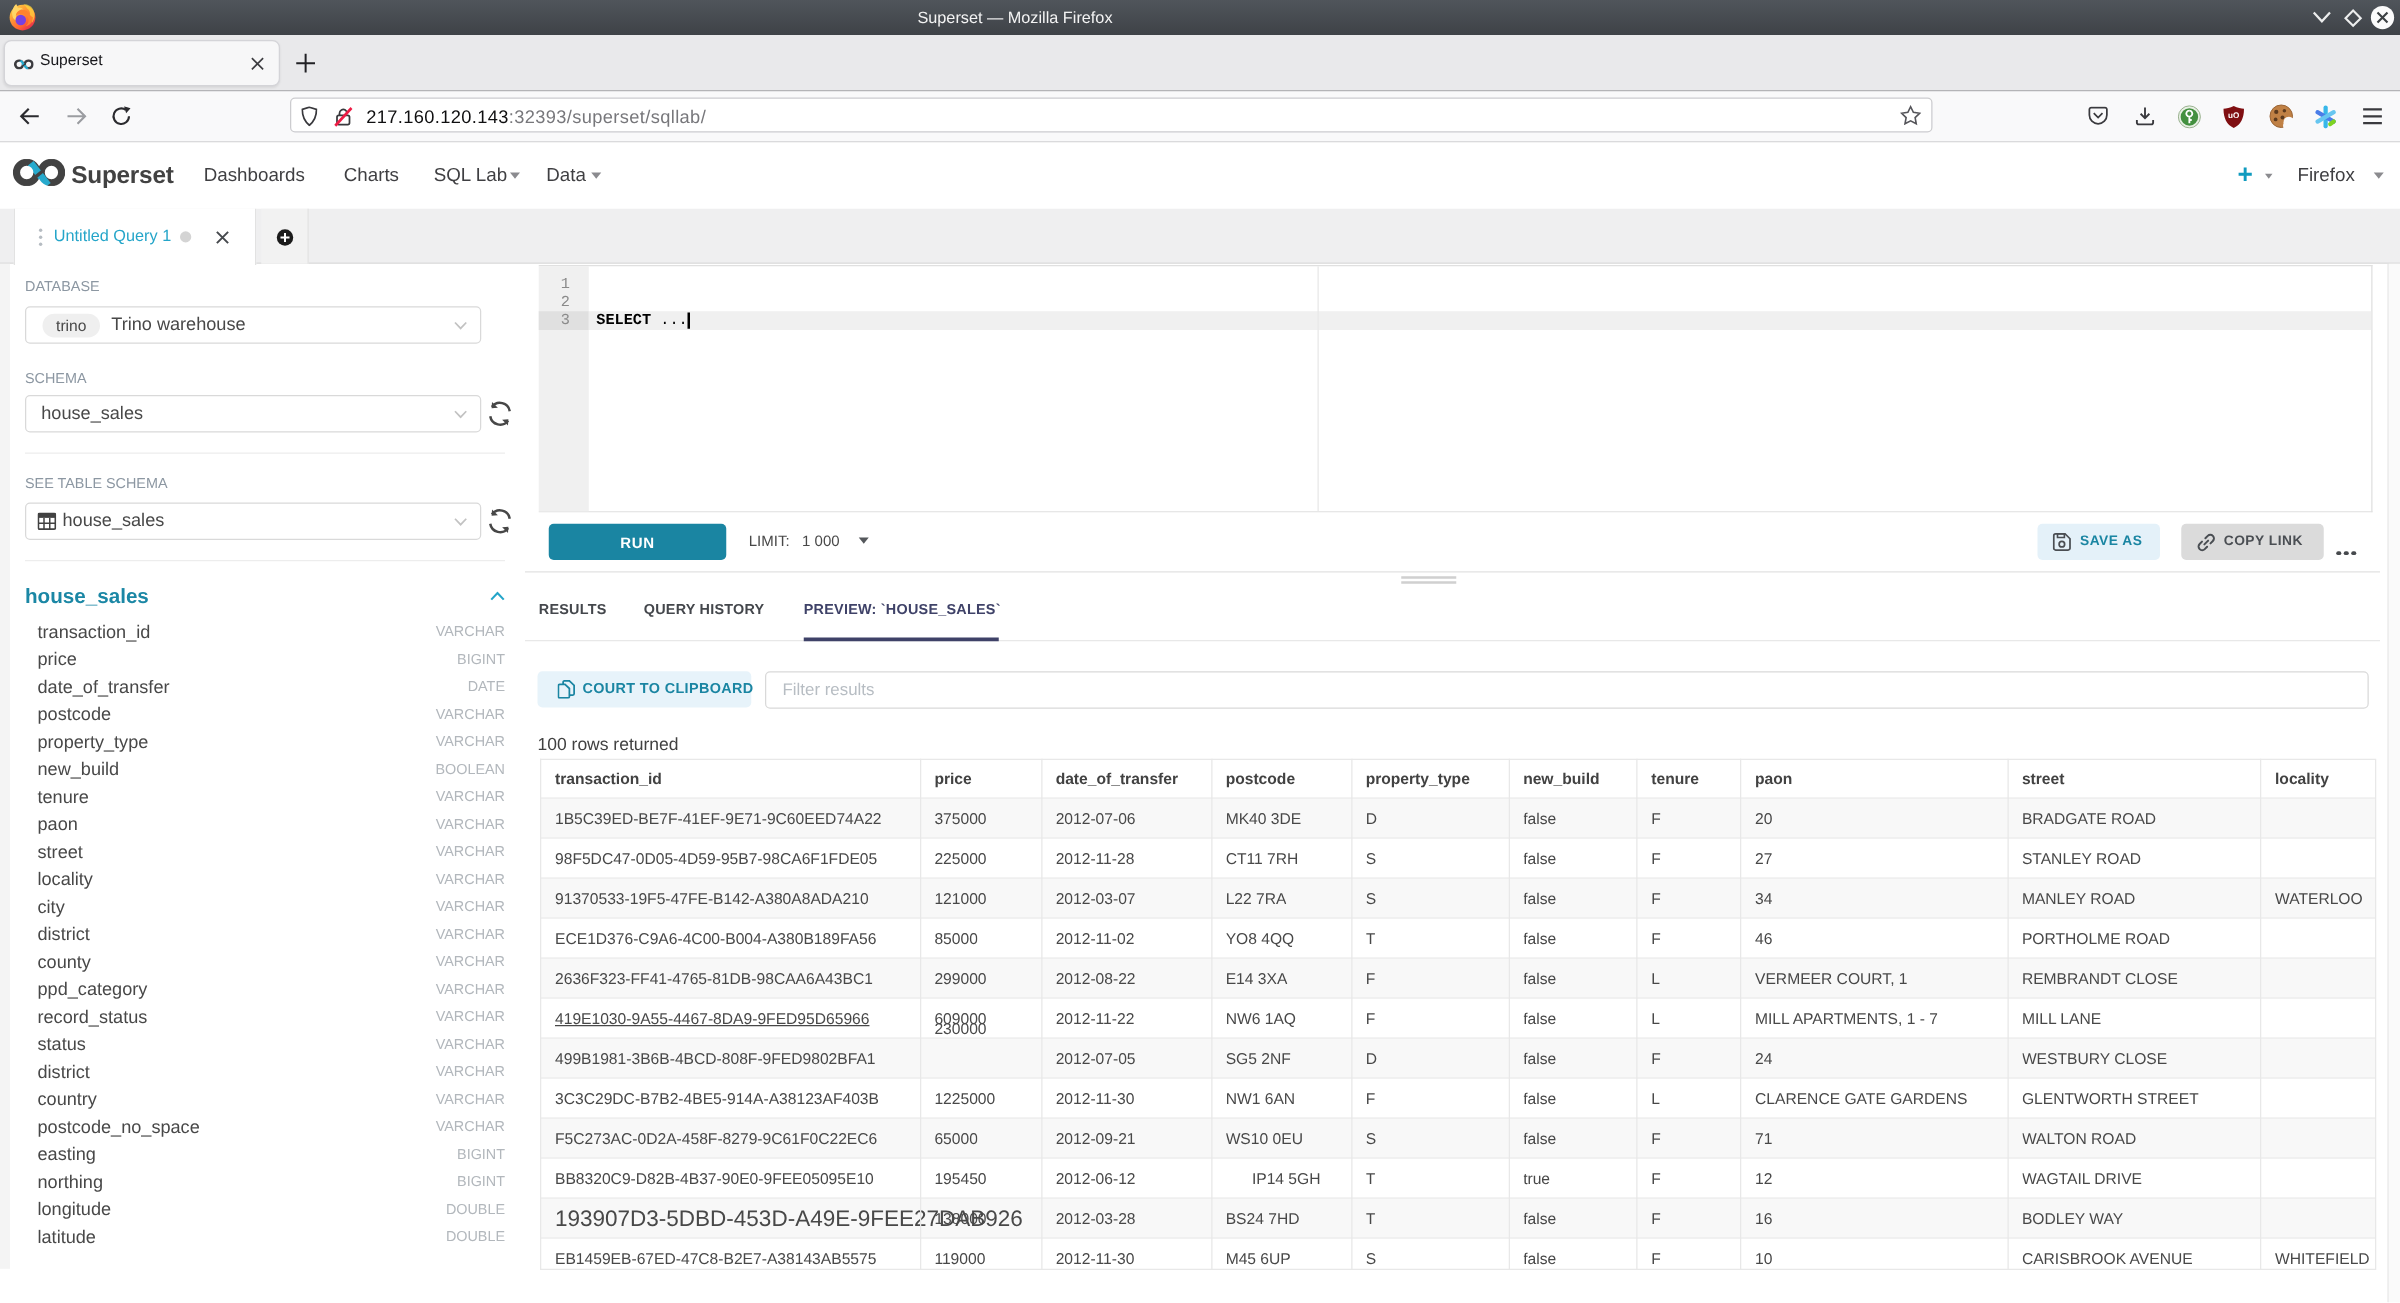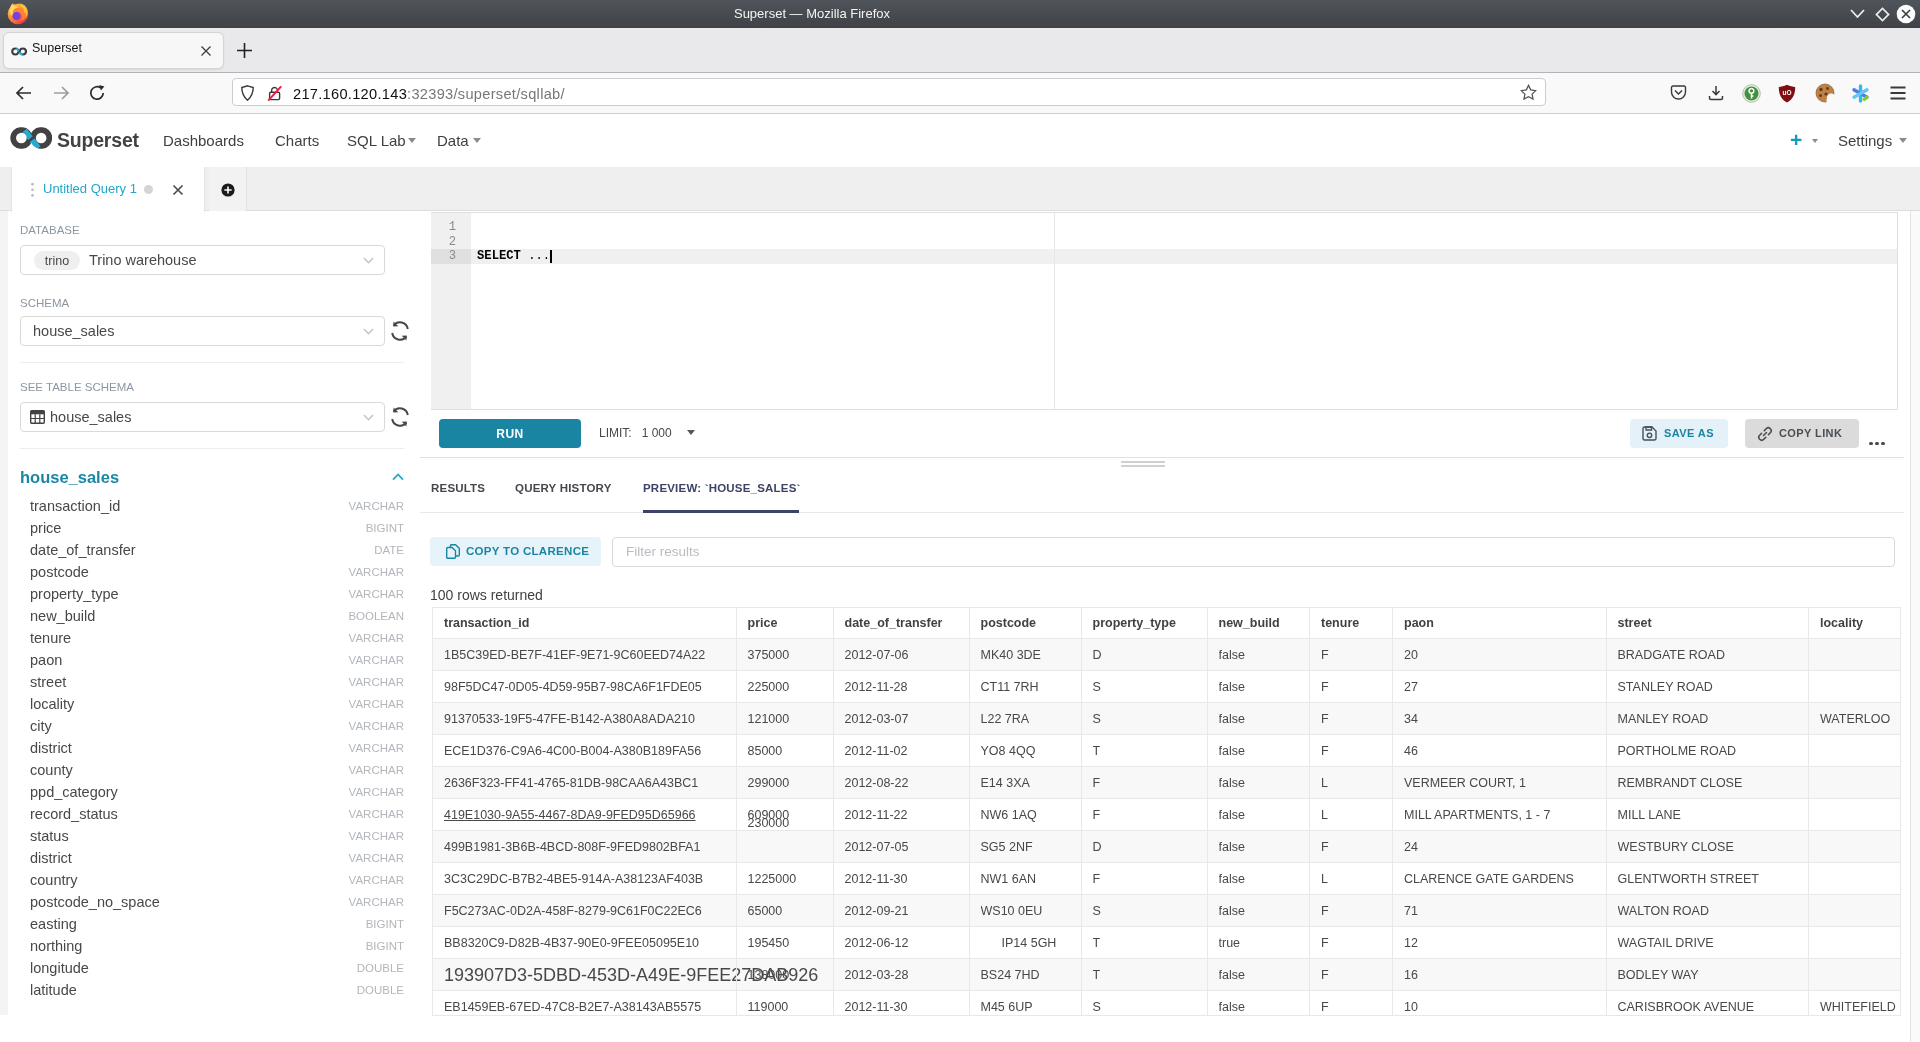--- a/index.html
+++ b/index.html
@@ -150,21 +150,21 @@
   </svg>
   <div class="abs" style="left:57px;top:114px;height:53px;line-height:52px;font-size:19.5px;font-weight:bold;color:#424242;letter-spacing:-0.2px;">Superset</div>
   <div class="abs" style="left:163px;top:114px;height:53px;line-height:53px;font-size:15px;color:#3f3f42;">Dashboards</div>
   <div class="abs" style="left:275px;top:114px;height:53px;line-height:53px;font-size:15px;color:#3f3f42;">Charts</div>
   <div class="abs" style="left:347px;top:114px;height:53px;line-height:53px;font-size:15px;color:#3f3f42;">SQL Lab</div>
   <div class="abs" style="left:408px;top:138px;width:0;height:0;border:4px solid transparent;border-top:5px solid #8b8b8f;"></div>
   <div class="abs" style="left:437px;top:114px;height:53px;line-height:53px;font-size:15px;color:#3f3f42;">Data</div>
   <div class="abs" style="left:473px;top:138px;width:0;height:0;border:4px solid transparent;border-top:5px solid #8b8b8f;"></div>
   <div class="abs" style="left:1790px;top:114px;height:53px;line-height:51px;font-size:21px;font-weight:bold;color:#109bbf;">+</div>
   <div class="abs" style="left:1812px;top:139px;width:0;height:0;border:3.5px solid transparent;border-top:4.5px solid #8b8b8f;"></div>
-  <div class="abs" style="left:1838px;top:114px;height:53px;line-height:53px;font-size:15px;color:#3f3f42;">Settings</div>
+  <div class="abs" style="left:1838px;top:114px;height:53px;line-height:53px;font-size:15px;color:#3f3f42;">Firefox</div>
   <div class="abs" style="left:1899px;top:138px;width:0;height:0;border:4px solid transparent;border-top:5px solid #8b8b8f;"></div>
 
   <div class="abs" style="left:0;top:167px;width:1920px;height:44px;background:#efeff0;border-bottom:1px solid #dcdcdc;"></div>
   <div class="abs" style="left:11px;top:167px;width:194px;height:45px;background:#fff;border-left:1px solid #e2e2e2;border-right:1px solid #e2e2e2;"></div>
   <div class="abs" style="left:209px;top:167px;width:38px;height:44px;background:#f2f2f2;border-right:1px solid #e2e2e2;"></div>
   <svg class="abs" style="left:30px;top:182px;" width="5" height="16" viewBox="0 0 5 16">
       <circle cx="2.5" cy="2.2" r="1.35" fill="#b6bcc2"></circle>
       <circle cx="2.5" cy="7.8" r="1.35" fill="#b6bcc2"></circle>
       <circle cx="2.5" cy="13.4" r="1.35" fill="#b6bcc2"></circle>
     </svg>
@@ -314,21 +314,21 @@
   <div class="abs" style="left:515px;top:482px;font-size:11.5px;font-weight:bold;letter-spacing:0.2px;color:#44474c;">QUERY HISTORY</div>
   <div class="abs" style="left:643px;top:482px;font-size:11.5px;font-weight:bold;letter-spacing:0.2px;color:#3f4268;">PREVIEW: `HOUSE_SALES`</div>
   <div class="abs" style="left:420px;top:512px;width:1484px;height:1px;background:#e8e8e8;"></div>
   <div class="abs" style="left:643px;top:510px;width:156px;height:3px;background:#3f4268;"></div>
 
   <div class="abs" style="left:430px;top:537px;width:171px;height:29px;background:#e7f3fa;border-radius:4px;"></div>
   <svg class="abs" style="left:446px;top:544px;" width="14" height="15" viewBox="0 0 14 15">
     <path d="M4.5 3.5 V1.5 A1 1 0 0 1 5.5 0.7 H9.5 L13.3 4.3 V11 A1 1 0 0 1 12.3 12 H10" fill="none" stroke="#1a85a2" stroke-width="1.4"></path>
     <path d="M0.7 4.5 A1 1 0 0 1 1.7 3.5 H6 L9.5 6.8 V13.3 A1 1 0 0 1 8.5 14.3 H1.7 A1 1 0 0 1 0.7 13.3 Z" fill="#e7f3fa" stroke="#1a85a2" stroke-width="1.4"></path>
   </svg>
-  <div class="abs" style="left:466px;top:537px;height:29px;line-height:29px;font-size:11.5px;font-weight:bold;letter-spacing:0.3px;color:#1a85a2;">COPY TO CLARENCE</div>
+  <div class="abs" style="left:466px;top:537px;height:29px;line-height:29px;font-size:11.5px;font-weight:bold;letter-spacing:0.3px;color:#1a85a2;">COURT TO CLIPBOARD</div>
   <div class="abs" style="left:612px;top:537px;width:1283px;height:30px;border:1px solid #d9d9d9;border-radius:4px;background:#fff;"></div>
   <div class="abs" style="left:626px;top:537px;height:30px;line-height:30px;font-size:13.5px;color:#b7bdc3;">Filter results</div>
   <div class="abs" style="left:430px;top:587px;font-size:14px;color:#414141;">100 rows returned</div>
 
   <div id="table">
       <div class="abs" style="left:432px;top:607px;width:1468px;height:32px;background:#fff;border-top:1px solid #e8e8e8;border-bottom:1px solid #e8e8e8;"></div>
       <div class="abs" style="left:444px;top:607px;height:32px;line-height:32px;font-size:12.5px;font-weight:bold;color:#424242;">transaction_id</div>
       <div class="abs" style="left:747.5px;top:607px;height:32px;line-height:32px;font-size:12.5px;font-weight:bold;color:#424242;">price</div>
       <div class="abs" style="left:844.5px;top:607px;height:32px;line-height:32px;font-size:12.5px;font-weight:bold;color:#424242;">date_of_transfer</div>
       <div class="abs" style="left:980.5px;top:607px;height:32px;line-height:32px;font-size:12.5px;font-weight:bold;color:#424242;">postcode</div>

